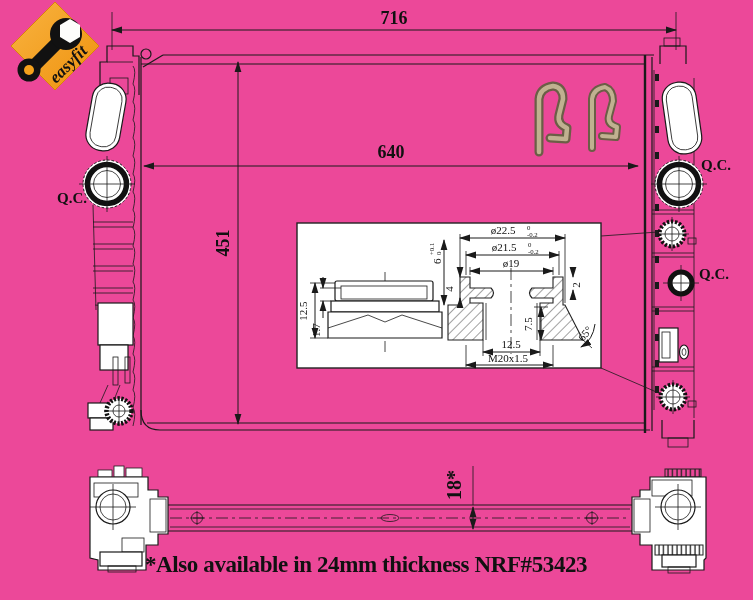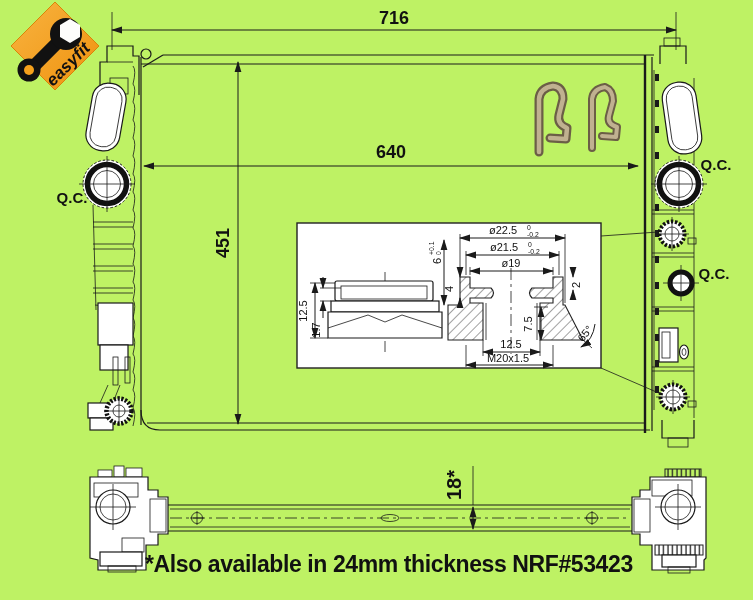--- a/index.html
+++ b/index.html
@@ -1,17 +1,17 @@
 <!DOCTYPE html>
 <html><head>
 <meta charset="utf-8">
 <style>
   html,body{margin:0;padding:0;background:#fff;}
-  .canvas{position:relative;width:753px;height:600px;background:#bef264;overflow:hidden;
-          font-family:Liberation Sans, sans-serif;}
+  .canvas{position:relative;width:753px;height:600px;background:#ec4899;overflow:hidden;
+          font-family:Liberation Serif, serif;}
   svg{position:absolute;left:0;top:0;}
   svg text{fill:#111;}
   .ln{stroke:#1a1a1a;stroke-width:1.2;fill:none;}
   .thin{stroke:#1a1a1a;stroke-width:0.8;fill:none;}
   .thick{stroke:#1a1a1a;stroke-width:2.4;fill:none;}
   .dim{stroke:#1a1a1a;stroke-width:1;fill:none;}
   .cl{stroke:#1a1a1a;stroke-width:0.8;fill:none;stroke-dasharray:12 4 3 4;}
   .whitefill{fill:#ffffff;}
   .dimtxt{font-weight:bold;font-size:18px;}
   .dimtxt-s{font-size:11px;}

